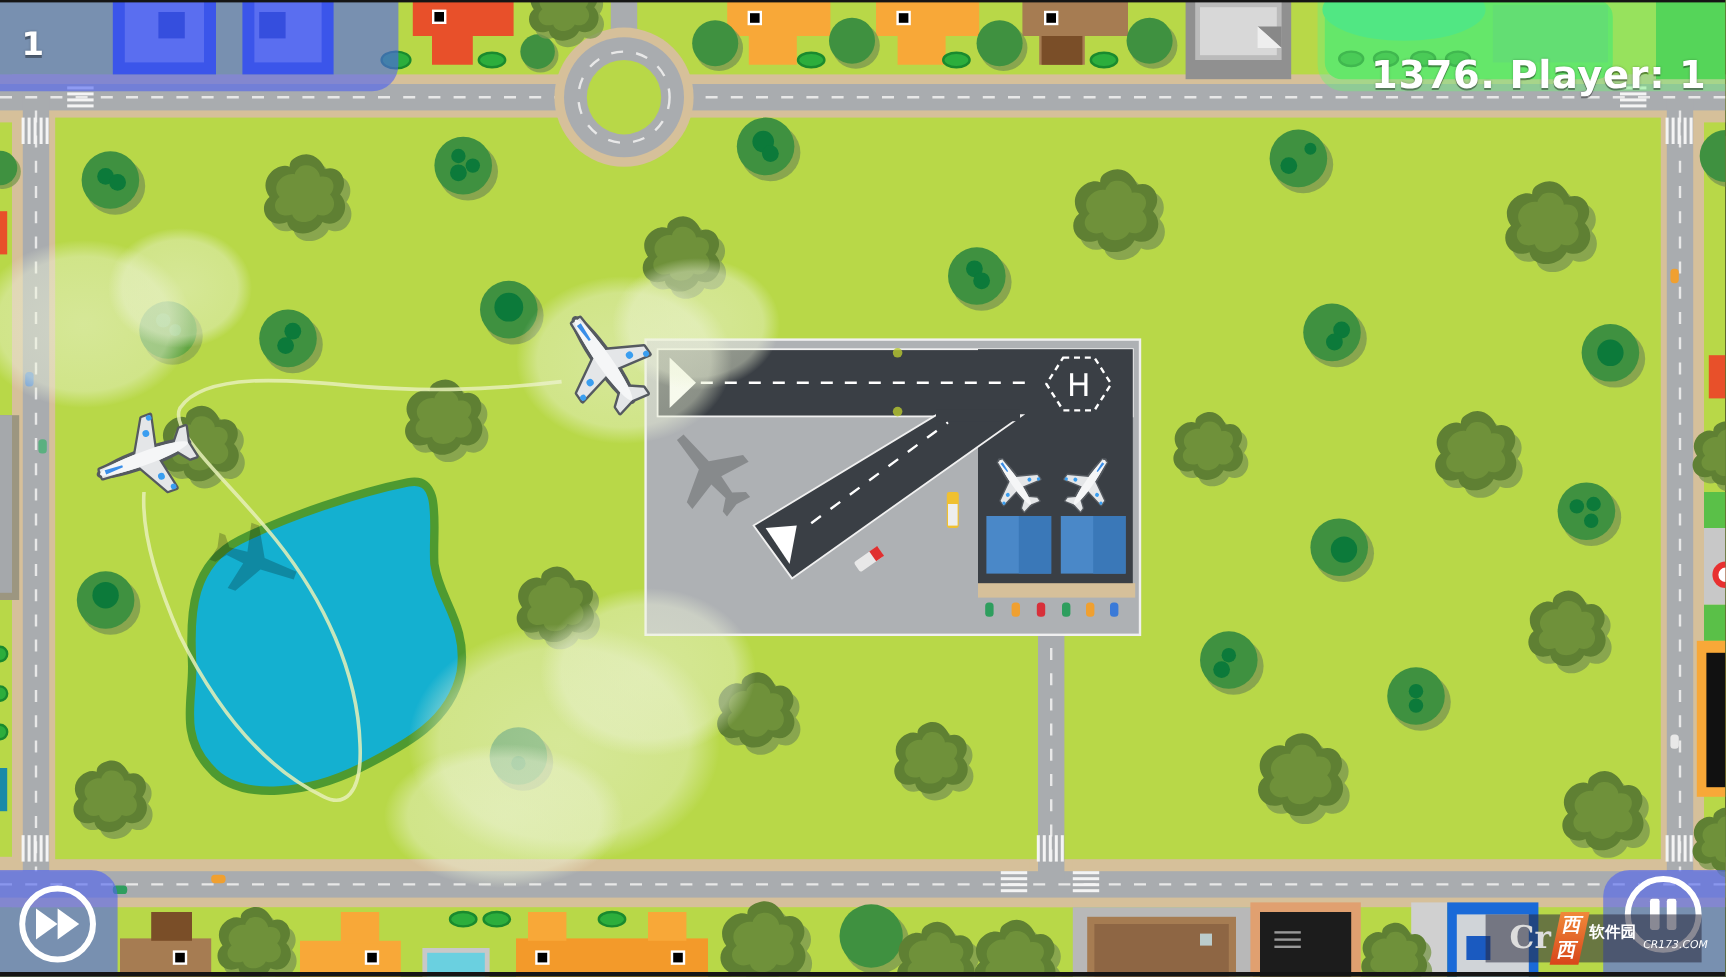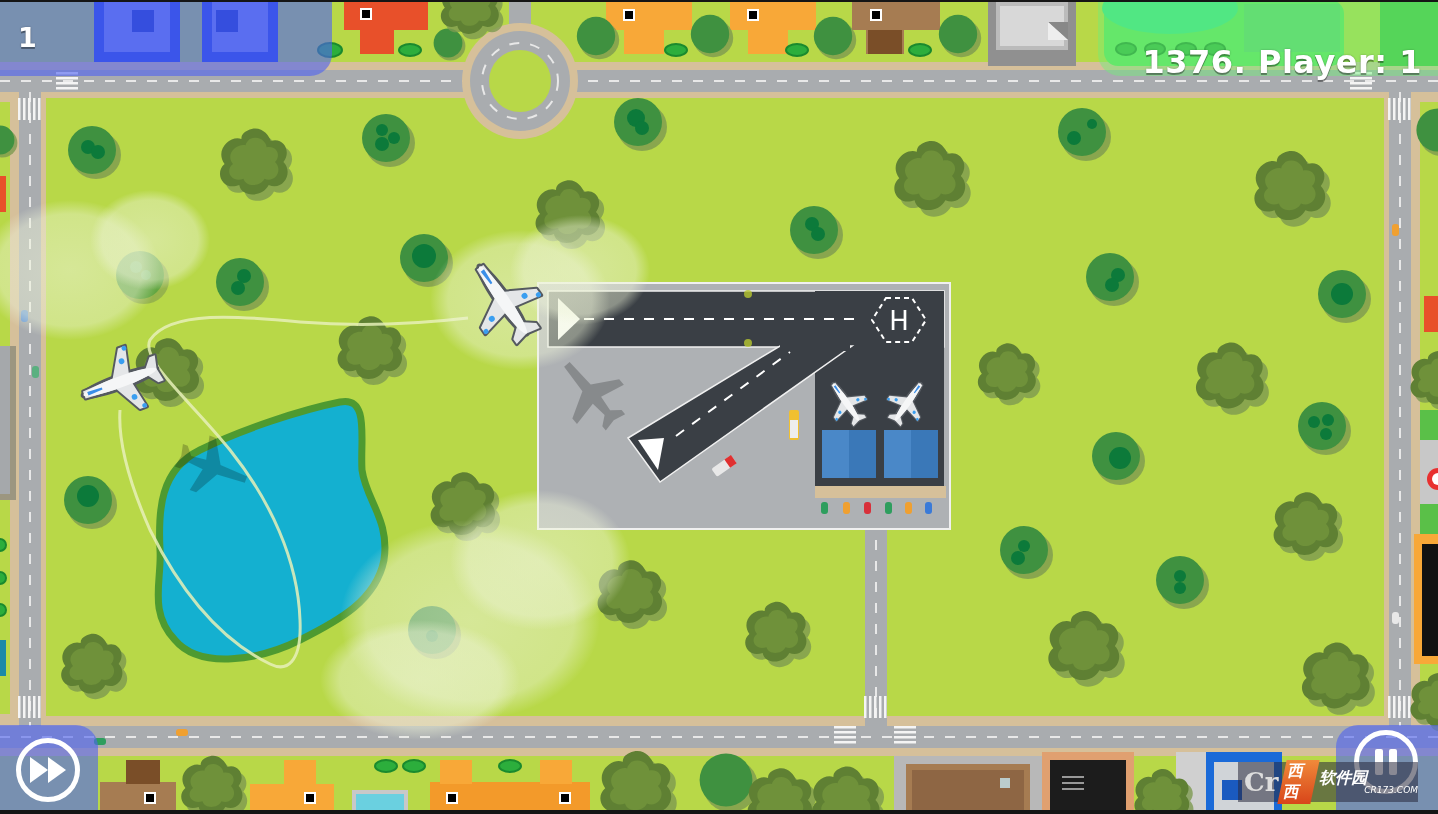--- a/index.html
+++ b/index.html
@@ -13,25 +13,25 @@
   .round-btn{position:absolute;width:64px;height:64px;border-radius:50%;border:5px solid #fff;box-sizing:border-box;
     display:flex;align-items:center;justify-content:center;cursor:pointer;}
   #ff-btn{left:16px;top:738px;}
   #pause-btn{left:1354px;top:730px;}
   .hud-zone{position:absolute;background:rgba(80,100,240,0.62);}
   #zone-tl{left:0;top:0;width:332px;height:76px;border-bottom-right-radius:22px;}
   #zone-bl{left:0;top:725px;width:98px;height:89px;border-top-right-radius:22px;}
   #zone-br{left:1336px;top:725px;width:102px;height:89px;border-top-left-radius:22px;}
   #zone-tr{left:1098px;top:0;width:340px;height:76px;background:rgba(110,240,120,0.45);border-bottom-left-radius:22px;}
   #watermark{position:absolute;left:1238px;top:762px;width:180px;height:40px;background:rgba(40,40,60,0.55);
-    display:flex;align-items:center;gap:4px;padding-left:6px;box-sizing:border-box;}
+    display:flex;align-items:center;gap:4px;padding-left:20px;box-sizing:border-box;}
   #watermark .wm-logo{font-size:26px;color:#ddd;font-weight:bold;font-family:"DejaVu Serif",serif;}
   #watermark .wm-red{background:linear-gradient(#f08a3a,#d8451a);color:#fff;font-weight:bold;font-size:16px;padding:1px 4px;transform:skewX(-12deg);}
   #watermark .wm-col{display:flex;flex-direction:column;color:#fff;line-height:1;}
-  #watermark .wm-cn{font-size:16px;font-weight:bold;font-style:italic;}
+  #watermark .wm-cn{font-size:13px;font-weight:bold;}
   #watermark .wm-url{font-size:9px;font-style:italic;margin-left:45px;}
   #bottom-bar{position:absolute;left:0;top:810px;width:1438px;height:4px;background:#151515;}
   #top-bar{position:absolute;left:0;top:0;width:1438px;height:2px;background:#151515;}
 </style>
 </head>
 <body>
 
 <div id="game">
 <svg width="1438" height="814" viewBox="0 0 1438 814">
   <defs>

